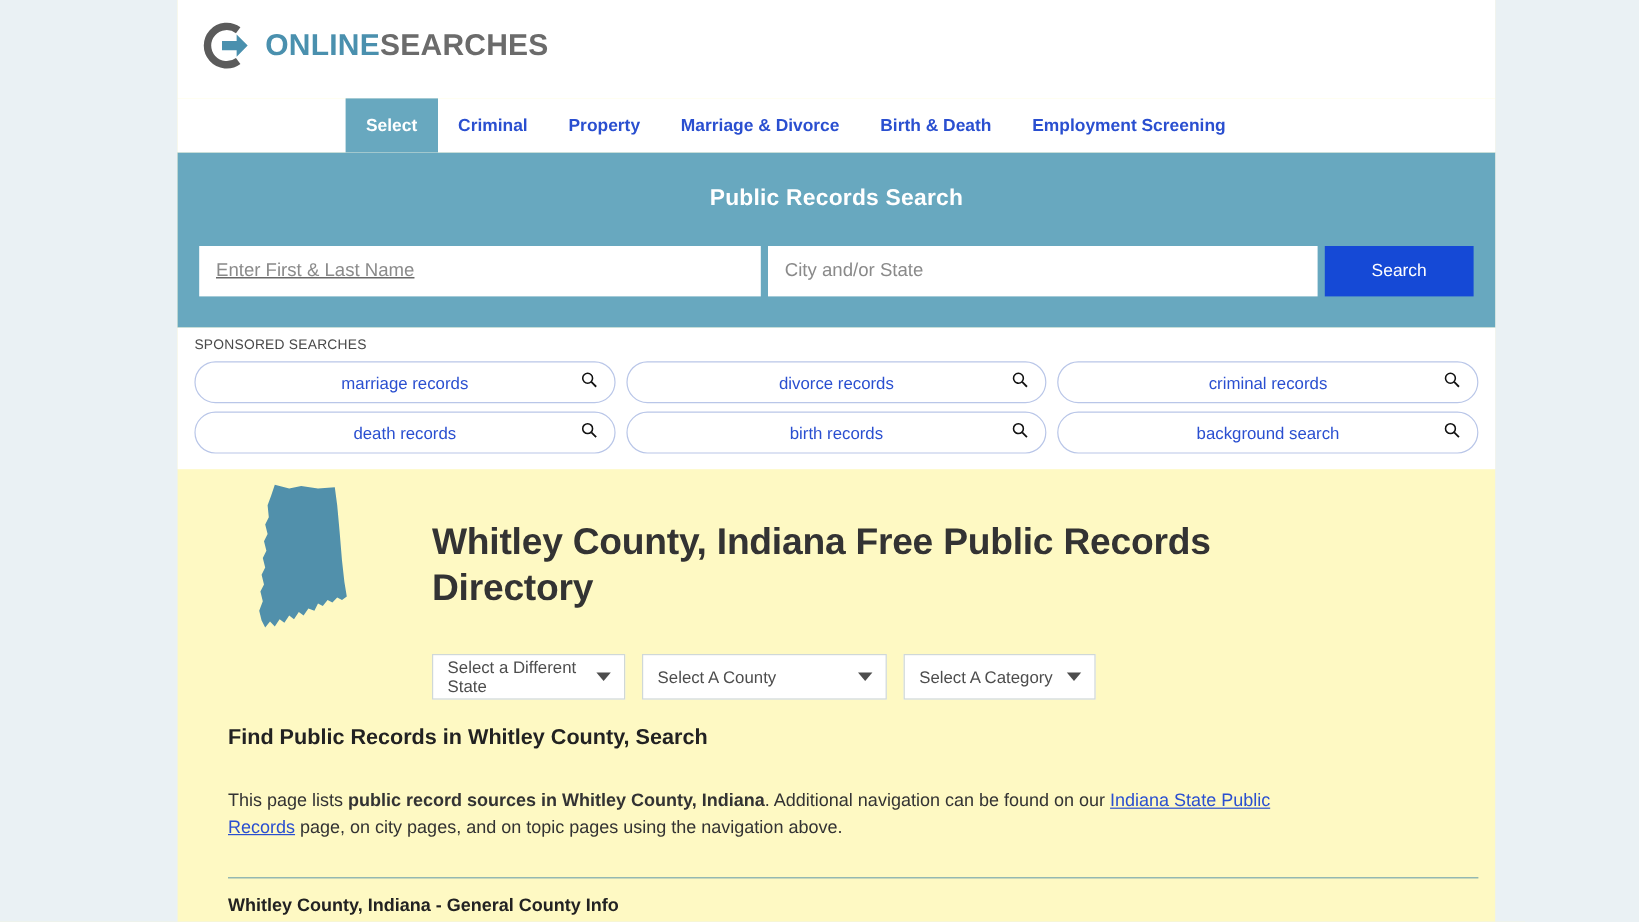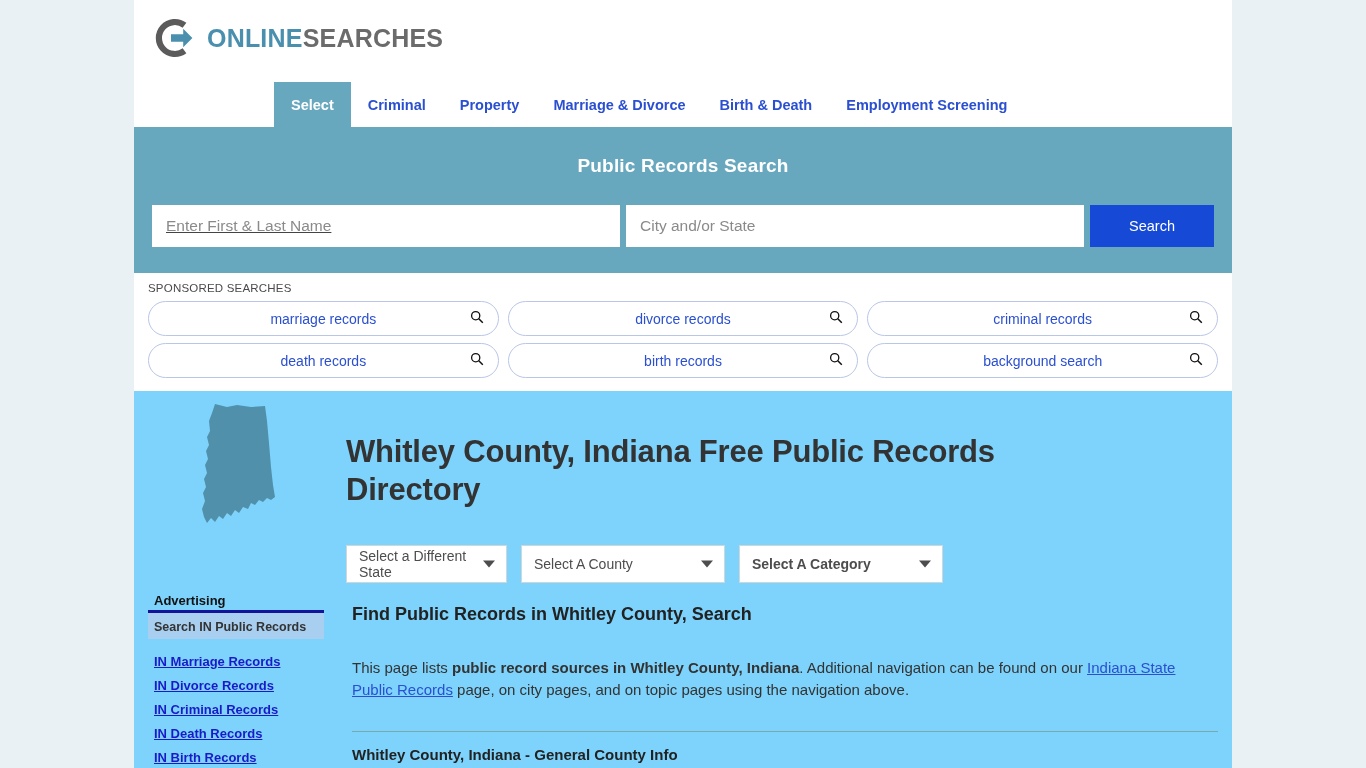--- a/index.html
+++ b/index.html
@@ -3,23 +3,23 @@
 <meta charset="utf-8">
 <style>
   * { box-sizing: border-box; margin: 0; padding: 0; }
   html, body {
     width: 1366px; height: 768px;
     background: #eaf1f4;
     font-family: "Liberation Sans", sans-serif;
     overflow: hidden;
   }
   .page {
-    position: absolute; left: 134px; top: 0;
+    position: absolute; left: 148px; top: 0;
     width: 1098px; height: 768px;
-    background: #7dd3fc;
+    background: #fef9c3;
   }
 
   
   .logo-bar { height: 82px; position: relative; background:#fff; }
   .logo { position: absolute; left: 20px; top: 16px; display: flex; align-items: center; gap: 9px; }
   .logo-mark { width: 44px; height: 44px; position: relative; flex: 0 0 44px; }
   .logo-text { font-size: 25px; font-weight: bold; letter-spacing: .2px; white-space: nowrap; }
   .logo-text .on { color: #4a90ae; }
   .logo-text .se { color: #6b6b6b; }
 
@@ -81,21 +81,21 @@
     display: flex; align-items: center; position: relative;
     font-size: 14px; color: #4d4d4d; padding: 0 34px 0 12px; cursor: pointer;
   }
   .sel .caret {
     position: absolute; right: 11px; top: 50%; transform: translateY(-50%);
     width: 0; height: 0; border-left: 6px solid transparent;
     border-right: 6px solid transparent; border-top: 7px solid #4d4d4d;
   }
   .sel-state { width: 161px; }
   .sel-county { width: 204px; }
-  .sel-cat { width: 204px; font-weight: bold; }
+  .sel-cat { width: 160px; }
 
   
   .lower { display: flex; padding: 0 14px; margin-top: 10px; }
   .sidebar { flex: 0 0 176px; padding-left: 0px; }
   .ad-head { font-size: 13px; font-weight: bold; color: #111; padding: 0 0 2px 6px; }
   .ad-rule { height: 3px; background: #12149c; margin-bottom: 0; }
   .ad-box { background: #a8cff0; padding: 4px 6px; }
   .ad-box-text { font-size: 12.5px; font-weight: bold; color: #333; }
   .ad-links { margin-top: 12px; padding-left: 6px; display: flex; flex-direction: column; gap: 3px; }
   .ad-links a {
@@ -236,34 +236,20 @@
         </div>
         <div class="sel sel-cat">
           <span>Select A Category</span>
           <span class="caret"></span>
         </div>
       </div>
     </div>
   </div>
 
   <div class="lower">
-    <div class="sidebar">
-      <div class="ad-head">Advertising</div>
-      <div class="ad-rule"></div>
-      <div class="ad-box">
-        <span class="ad-box-text">Search IN Public Records</span>
-      </div>
-      <div class="ad-links">
-        <a>IN Marriage Records</a>
-        <a>IN Divorce Records</a>
-        <a>IN Criminal Records</a>
-        <a>IN Death Records</a>
-        <a>IN Birth Records</a>
-      </div>
-    </div>
 
     <div class="content">
       <h2 class="section-title">Find Public Records in Whitley County, Search</h2>
       <p class="body-copy"><span>This page lists </span><b>public record sources in Whitley County, Indiana</b><span>. Additional navigation can be found on our </span><a>Indiana State Public Records</a><span> page, on city pages, and on topic pages using the navigation above.</span></p>
       <div class="hr-teal"></div>
       <h3 class="sub-head">Whitley County, Indiana - General County Info</h3>
     </div>
   </div>
 
 </div>

